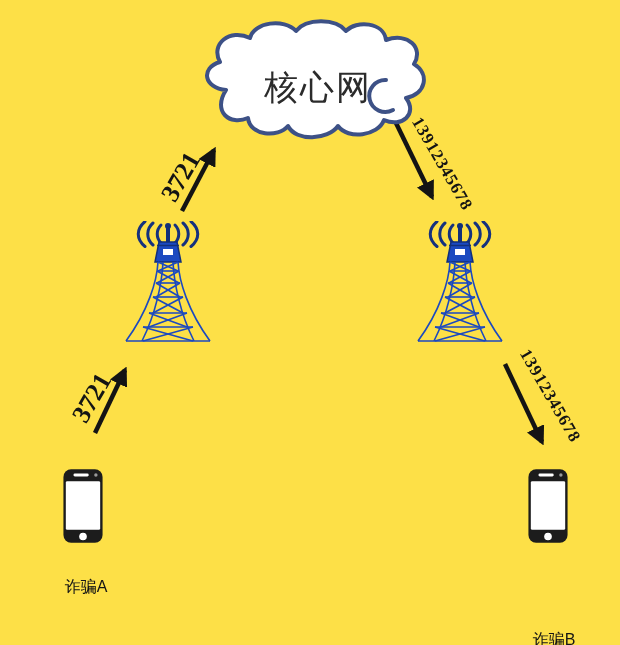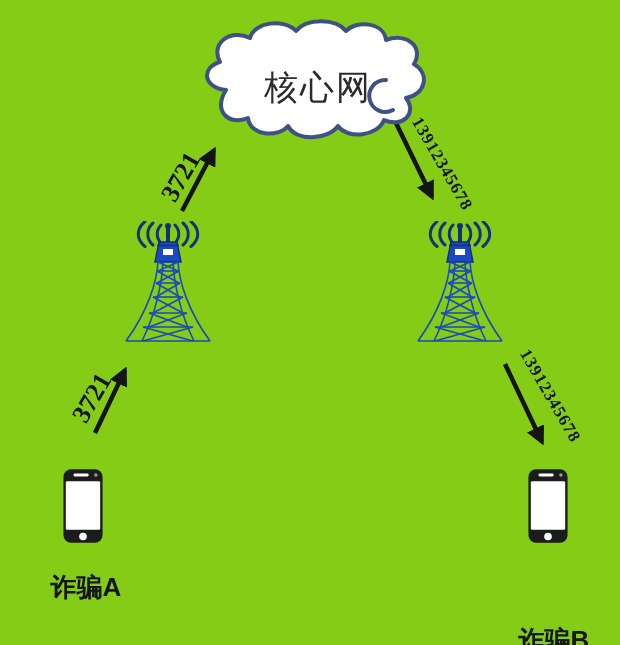--- a/index.html
+++ b/index.html
@@ -5,21 +5,21 @@
   html, body {
     margin: 0;
     padding: 0;
     background: #ffffff;
     font-family: "Liberation Sans", sans-serif;
   }
   .canvas {
     position: relative;
     width: 620px;
     height: 645px;
-    background: #84cc16;
+    background: #fde047;
     overflow: hidden;
     text-align: right;
   }
   .abs { position: absolute; }
   
   .cloud-wrap { left: 196px; top: 18px; width: 230px; height: 130px; }
   .core-label {
     left: 319px; top: 88px;
     transform: translate(-50%, -50%);
     font-size: 34px;
@@ -28,22 +28,22 @@
     white-space: nowrap;
   }
   
   .tower-left  { left: 118px; top: 220px; width: 100px; height: 124px; }
   .tower-right { left: 410px; top: 220px; width: 100px; height: 124px; }
   
   .phone-a { left: 62px;  top: 467px; width: 42px; height: 78px; }
   .phone-b { left: 527px; top: 467px; width: 42px; height: 78px; }
   .phone-label {
     transform: translate(-50%, -50%);
-    font-size: 26px;
-    font-weight: bold;
+    font-size: 16px;
+    font-weight: normal;
     color: #151515;
     white-space: nowrap;
   }
   .phone-label-a { left: 86px;  top: 587px; }
   .phone-label-b { left: 554px; top: 592px; margin-top: 48px; }
   
   .link-label {
     font-family: "Liberation Serif", serif;
     font-weight: bold;
     color: #141414;

